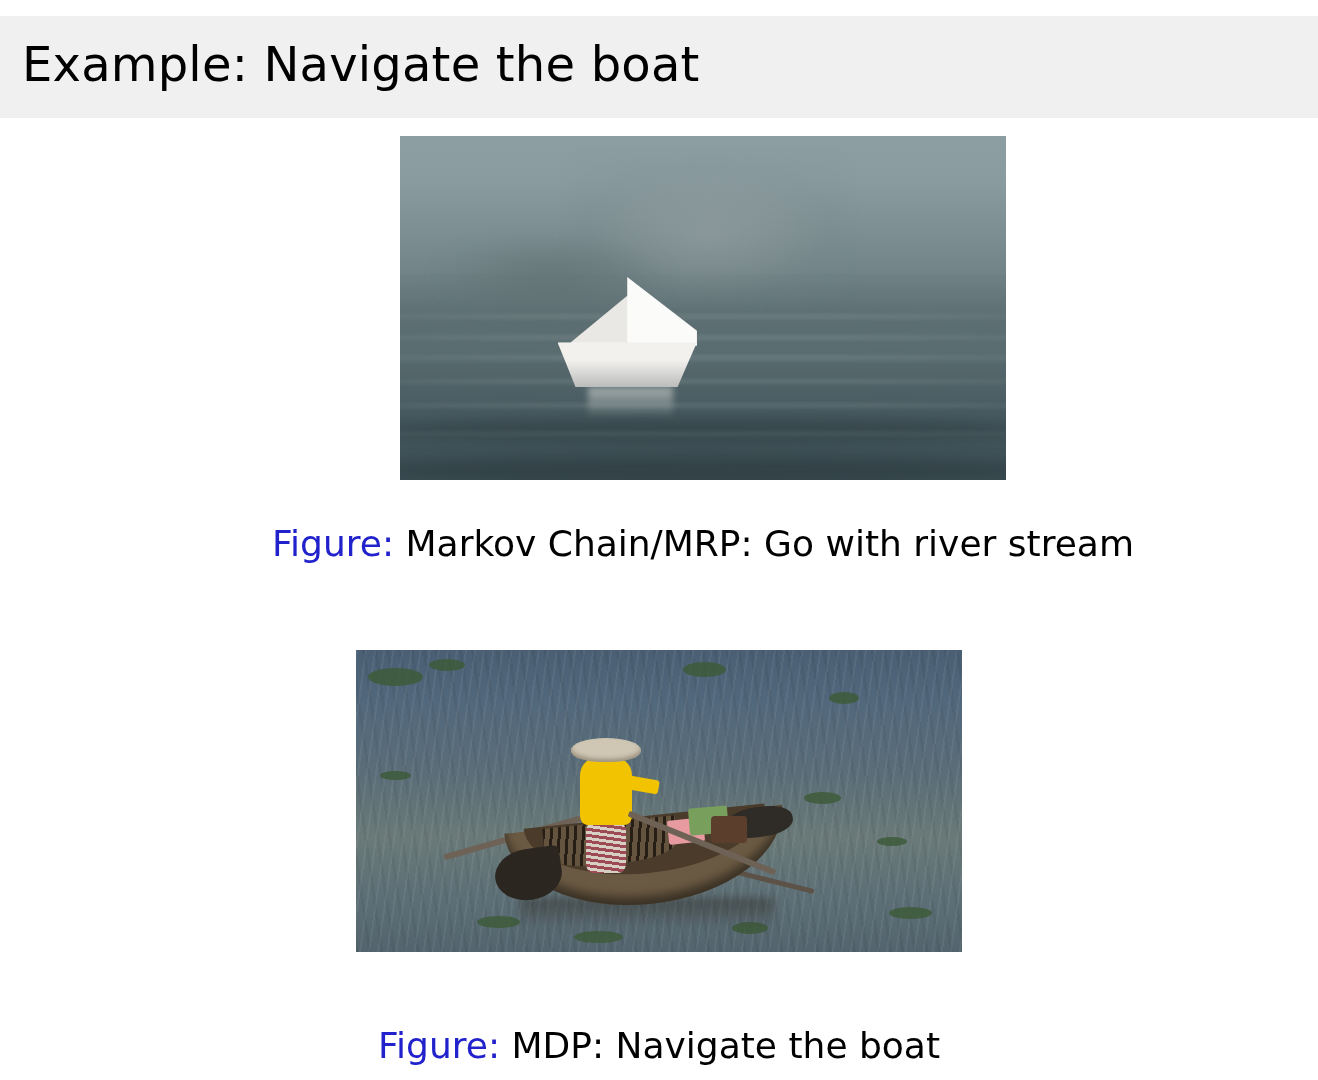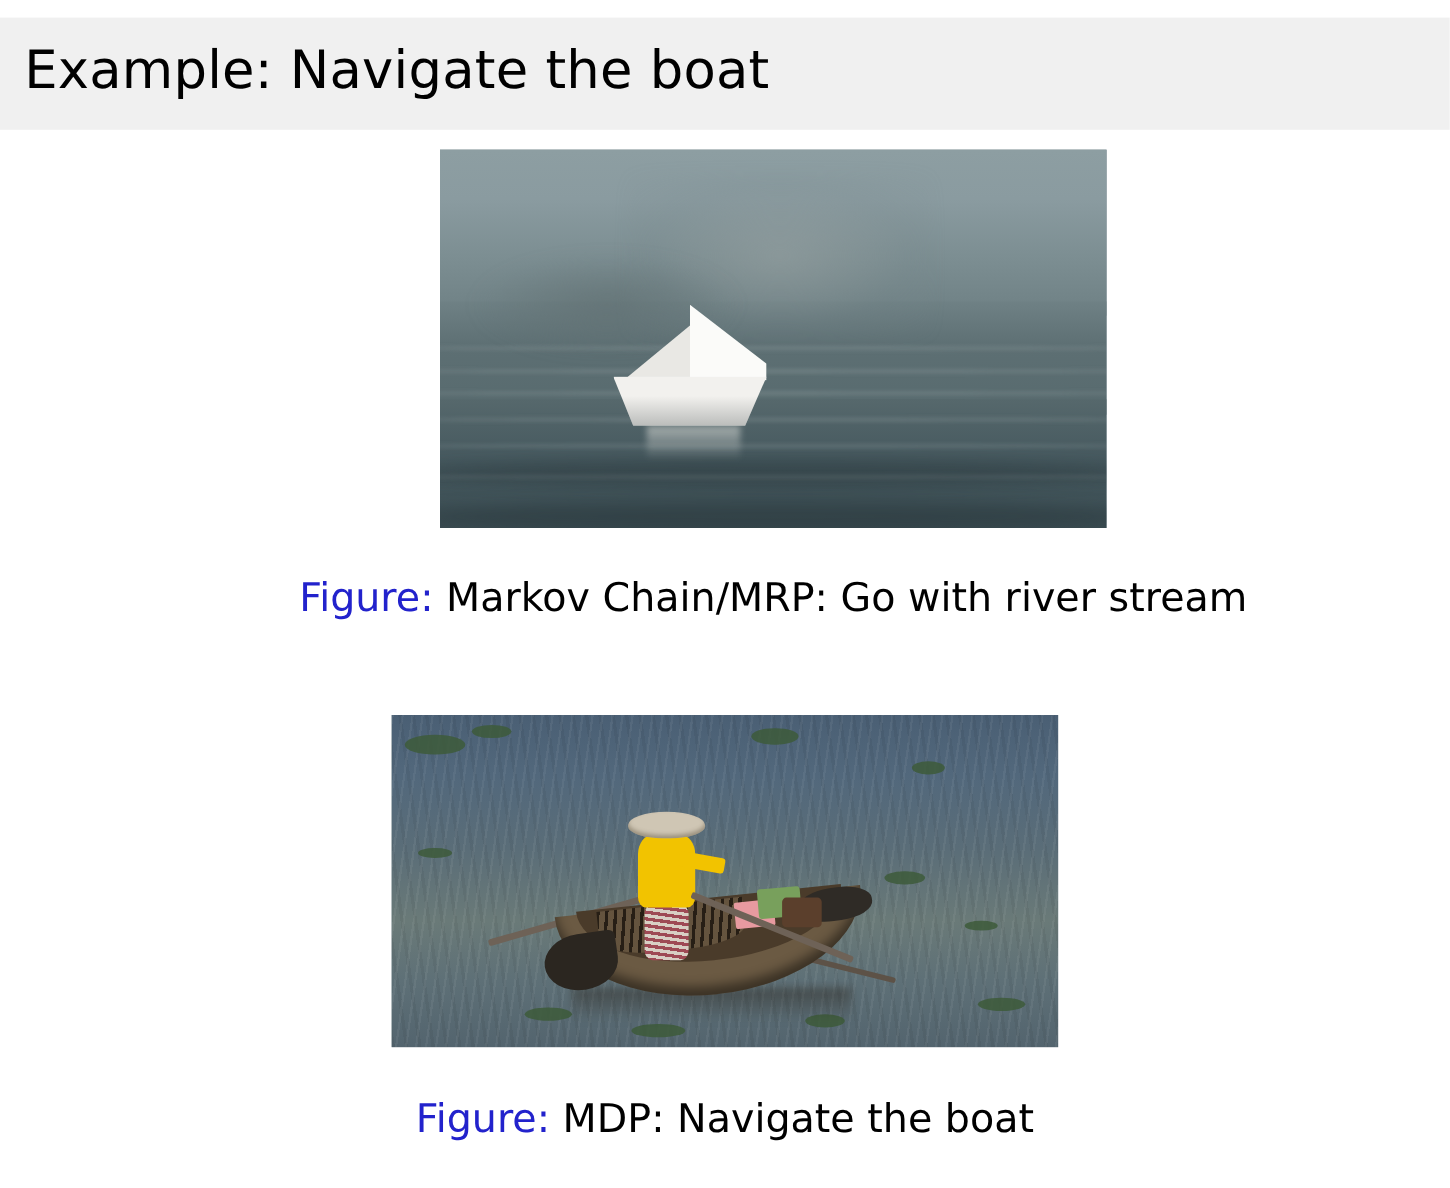--- a/index.html
+++ b/index.html
@@ -62,21 +62,21 @@
 
   .caption {
     margin-top: 42px;
     font-size: 36px;
     line-height: 44px;
     color: #000000;
     font-family: "DejaVu Sans", sans-serif;
     white-space: nowrap;
   }
   #figure-2 .caption {
-    margin-top: 44px;
+    margin-top: 72px;
   }
   .caption-label {
     color: #2222cc;
   }
   .caption-text {
     color: #000000;
   }
 
   
   .p1-sky {

